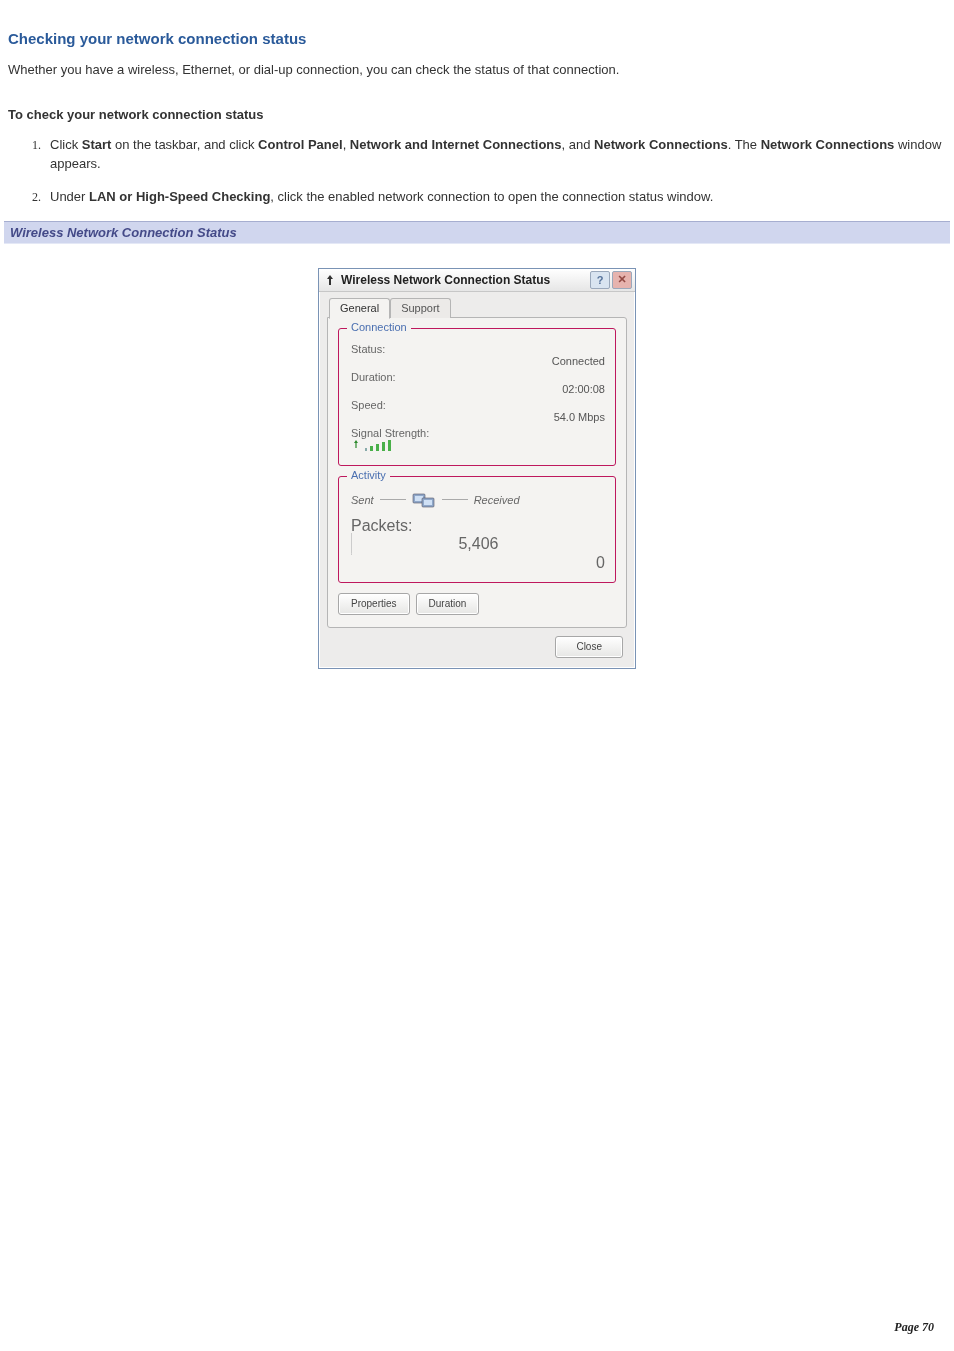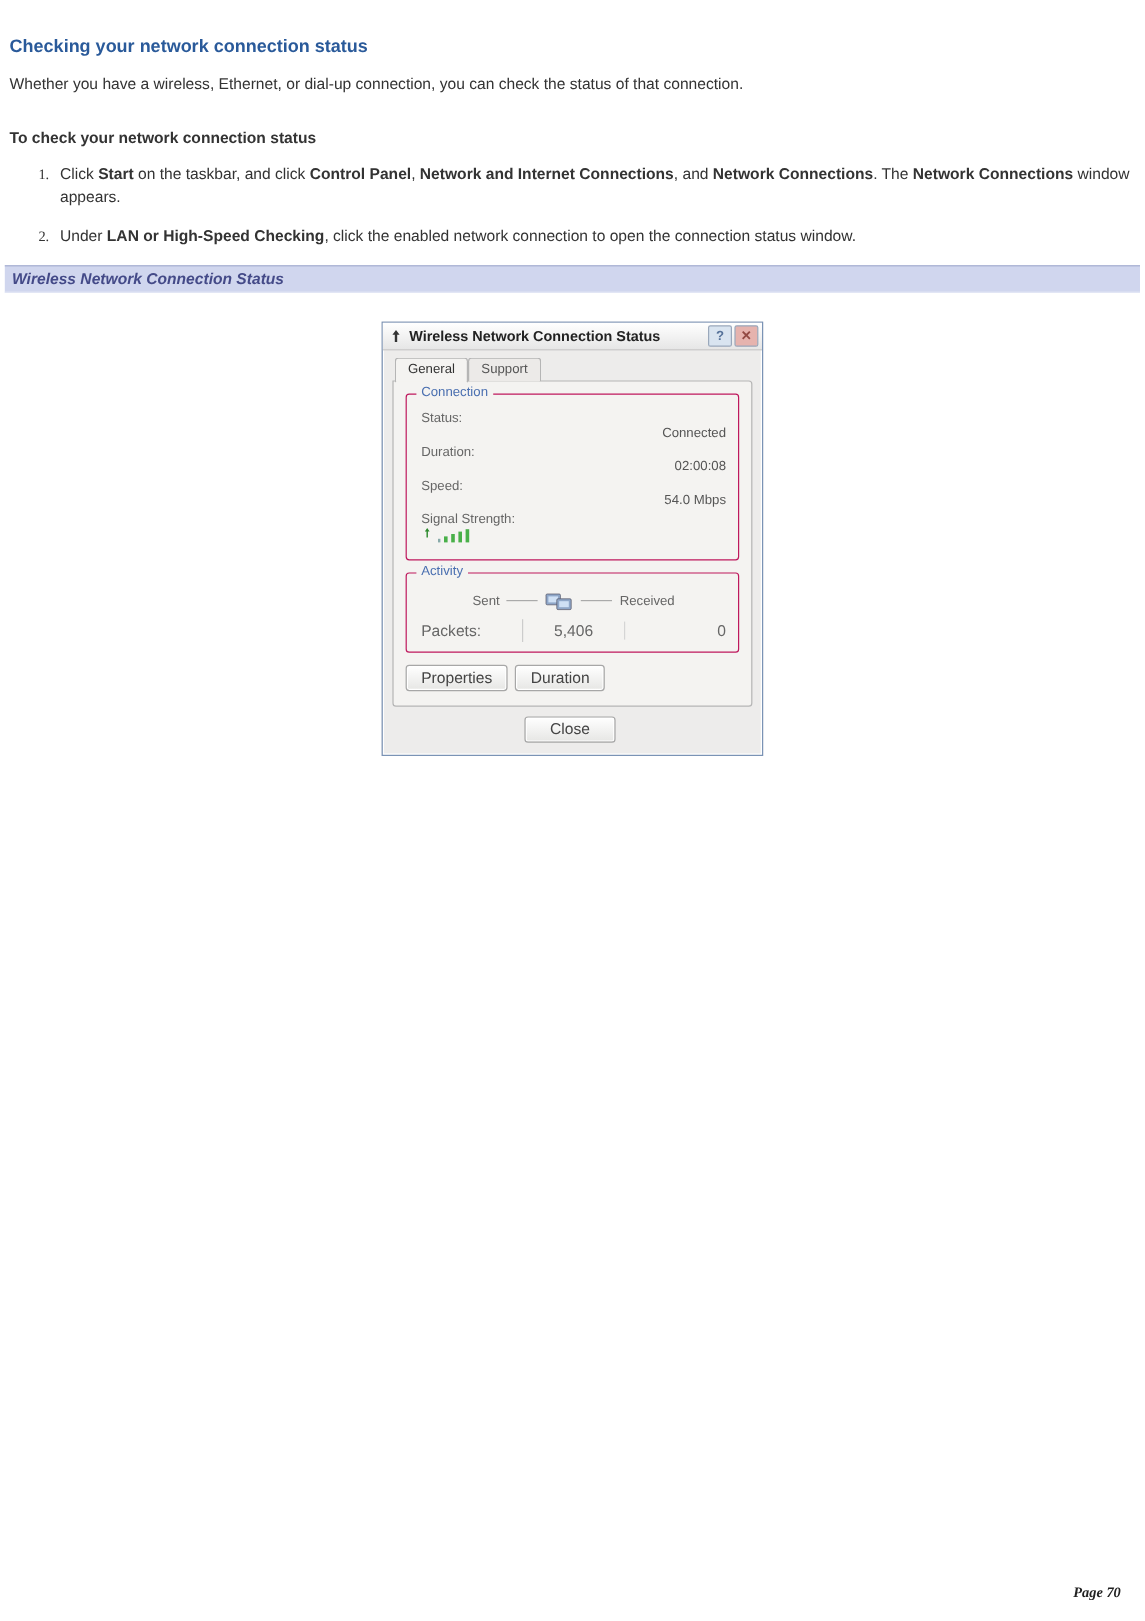--- a/index.html
+++ b/index.html
@@ -185,42 +185,44 @@
   }
   .sig-bar {
     width: 3px;
     background: #49b049;
     display: inline-block;
   }
   .sig-bar.b0 { width:2px; height:3px; background:#8aa; }
   .activity-head {
     display: flex;
     align-items: center;
-    justify-content: center;
+    justify-content: flex-start;
     gap: 6px;
     font-size: 11px;
     color: #666;
     margin: 2px 0 6px 0;
+    font-style: italic;
   }
   .act-line {
     width: 26px;
     border-top: 1px solid #aaa;
     height: 0;
   }
   .act-icon {
     width: 24px;
     height: 22px;
     display: flex;
     align-items: center;
     justify-content: center;
   }
   .activity-row {
     display: flex;
-    font-size: 13px;
+    font-size: 16px;
     color: #666;
+    flex-direction: column;
   }
   .activity-row > div {
     flex: 1;
   }
   .activity-row .ctr {
     text-align: center;
     border-left: 1px solid #ccc;
     border-right: 0 solid #ccc;
     margin: -2px 0;
     padding: 2px 0;
@@ -231,32 +233,32 @@
     background: #d5d5d5;
   }
   .activity-row .rgt { text-align: right; }
   .xp-btn-row {
     display: flex;
     gap: 6px;
     margin-top: 6px;
   }
   .xp-btn {
     font-family: Tahoma, Verdana, sans-serif;
-    font-size: 13px;
+    font-size: 10px;
     color: #444;
     padding: 2px 12px;
     height: 22px;
     border: 1px solid #a7a7a7;
     border-radius: 3px;
     background: linear-gradient(#ffffff, #e6e6e4);
     box-shadow: 0 0 0 1px #fff inset;
   }
   .xp-close-row {
     display: flex;
-    justify-content: center;
+    justify-content: flex-end;
     padding: 8px 4px 0 0;
   }
   .page-num {
     position: absolute;
     bottom: 16px;
     right: 20px;
     font-family: Georgia, 'Times New Roman', serif;
     font-size: 12px;
     font-weight: bold;
     color: #222;

